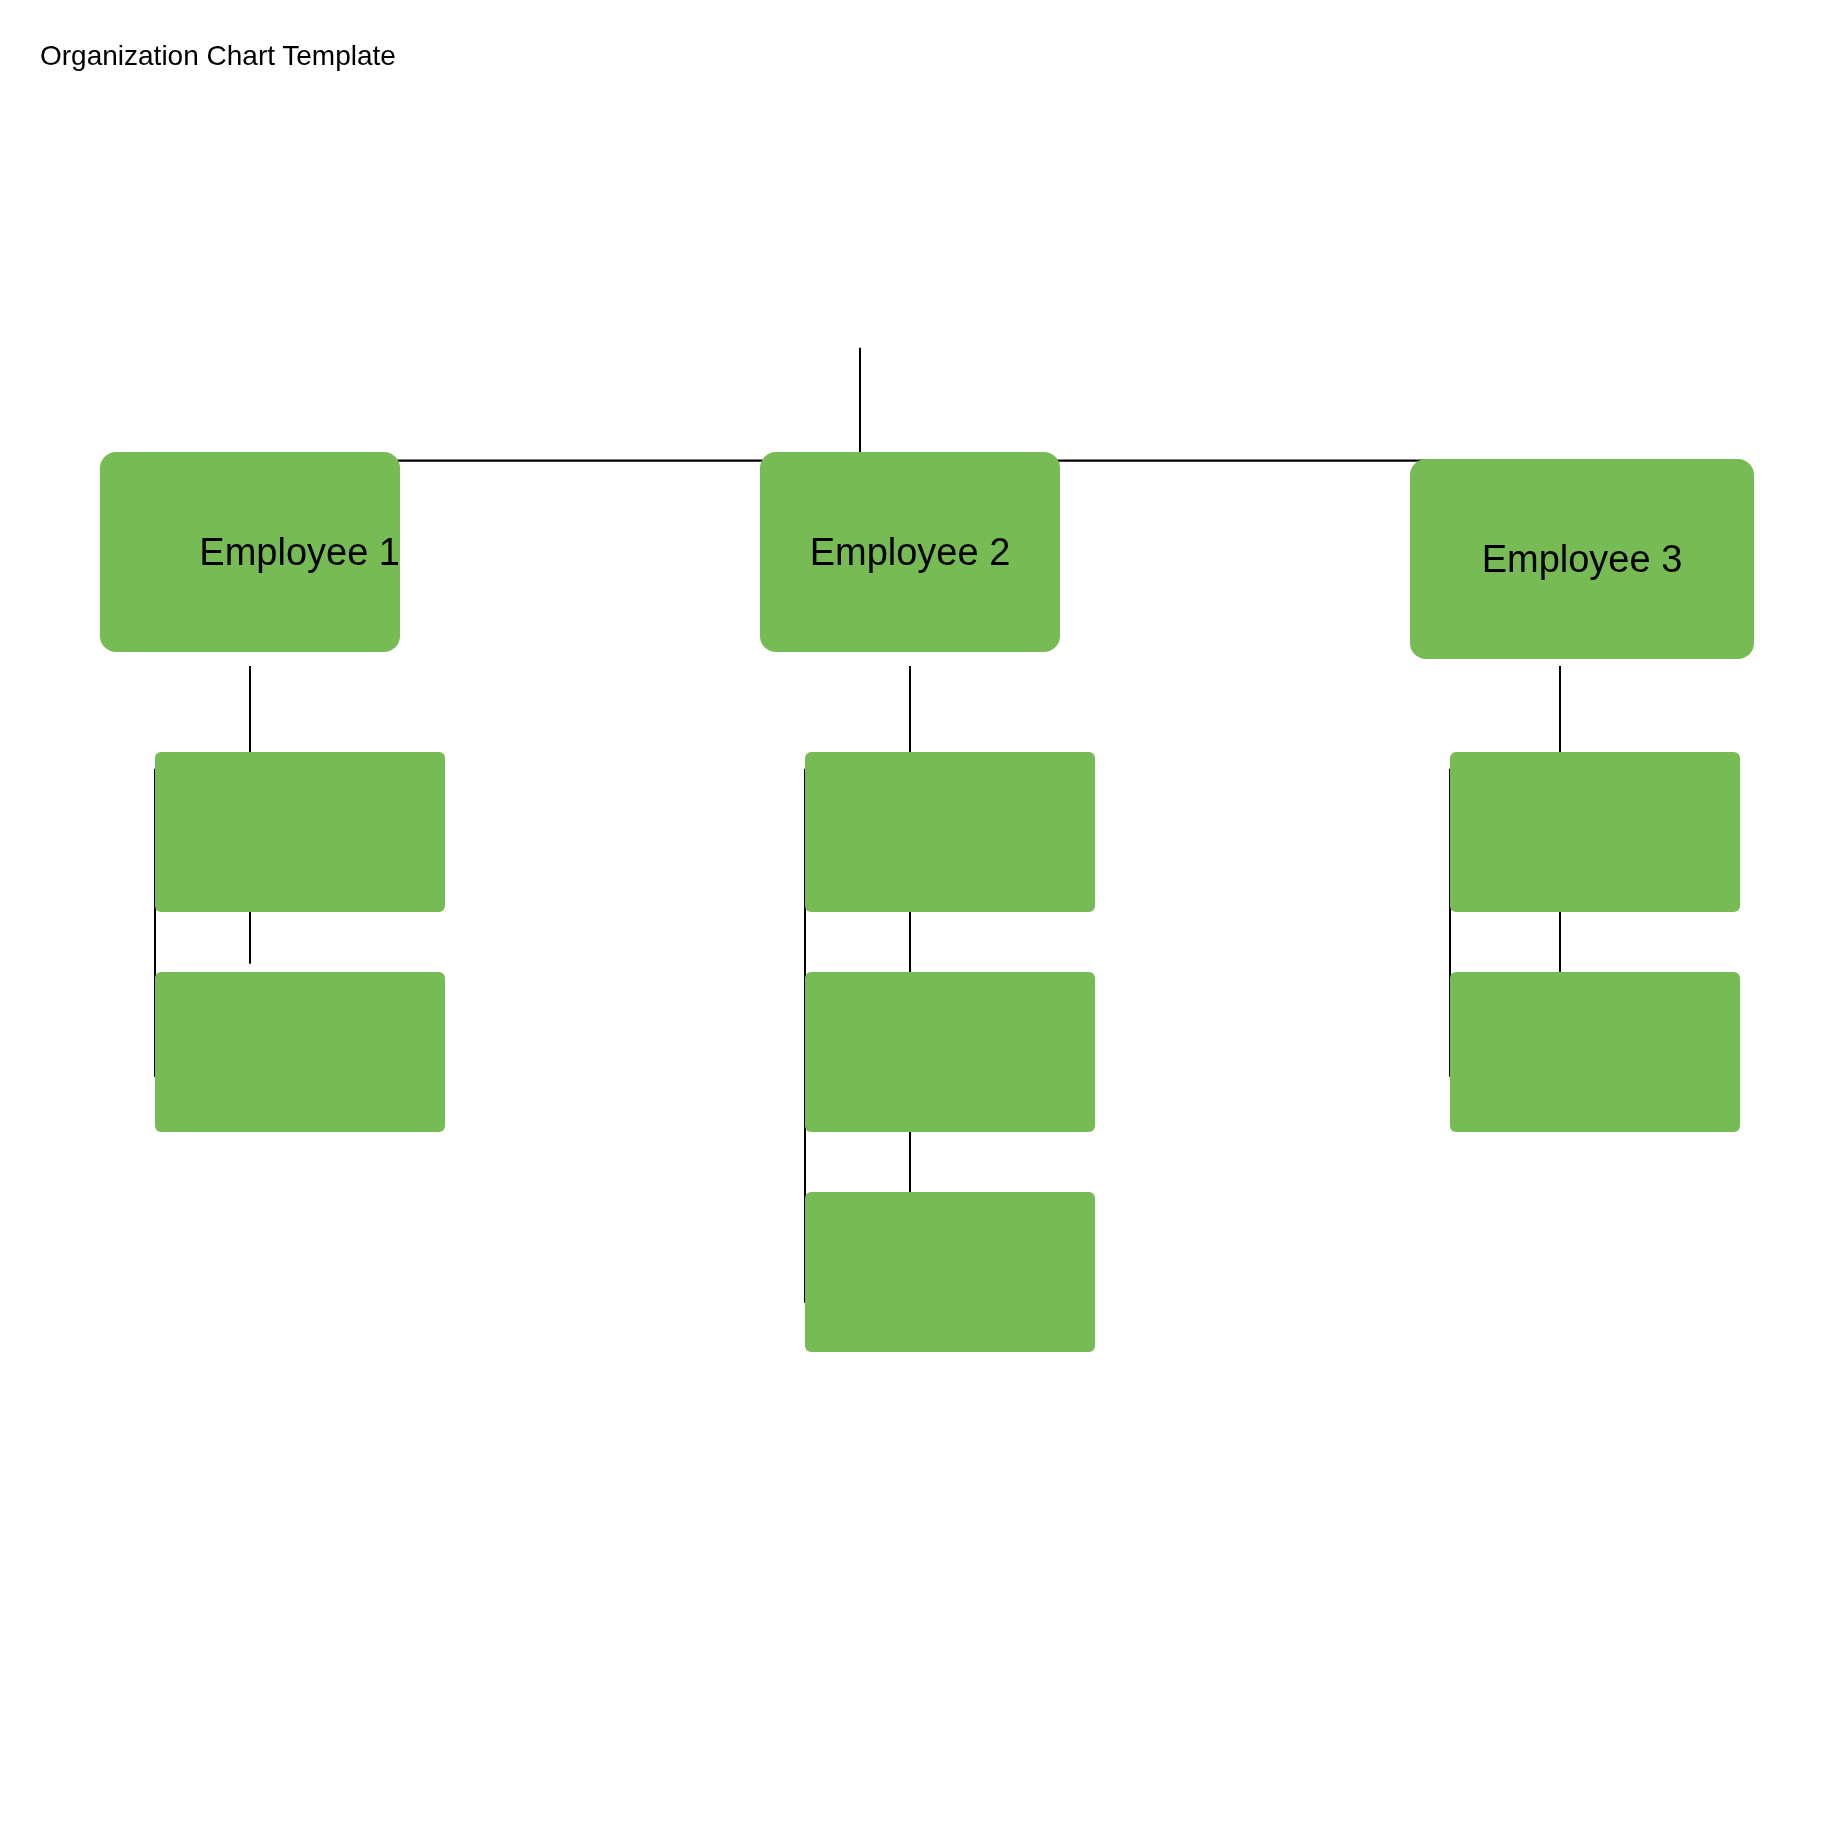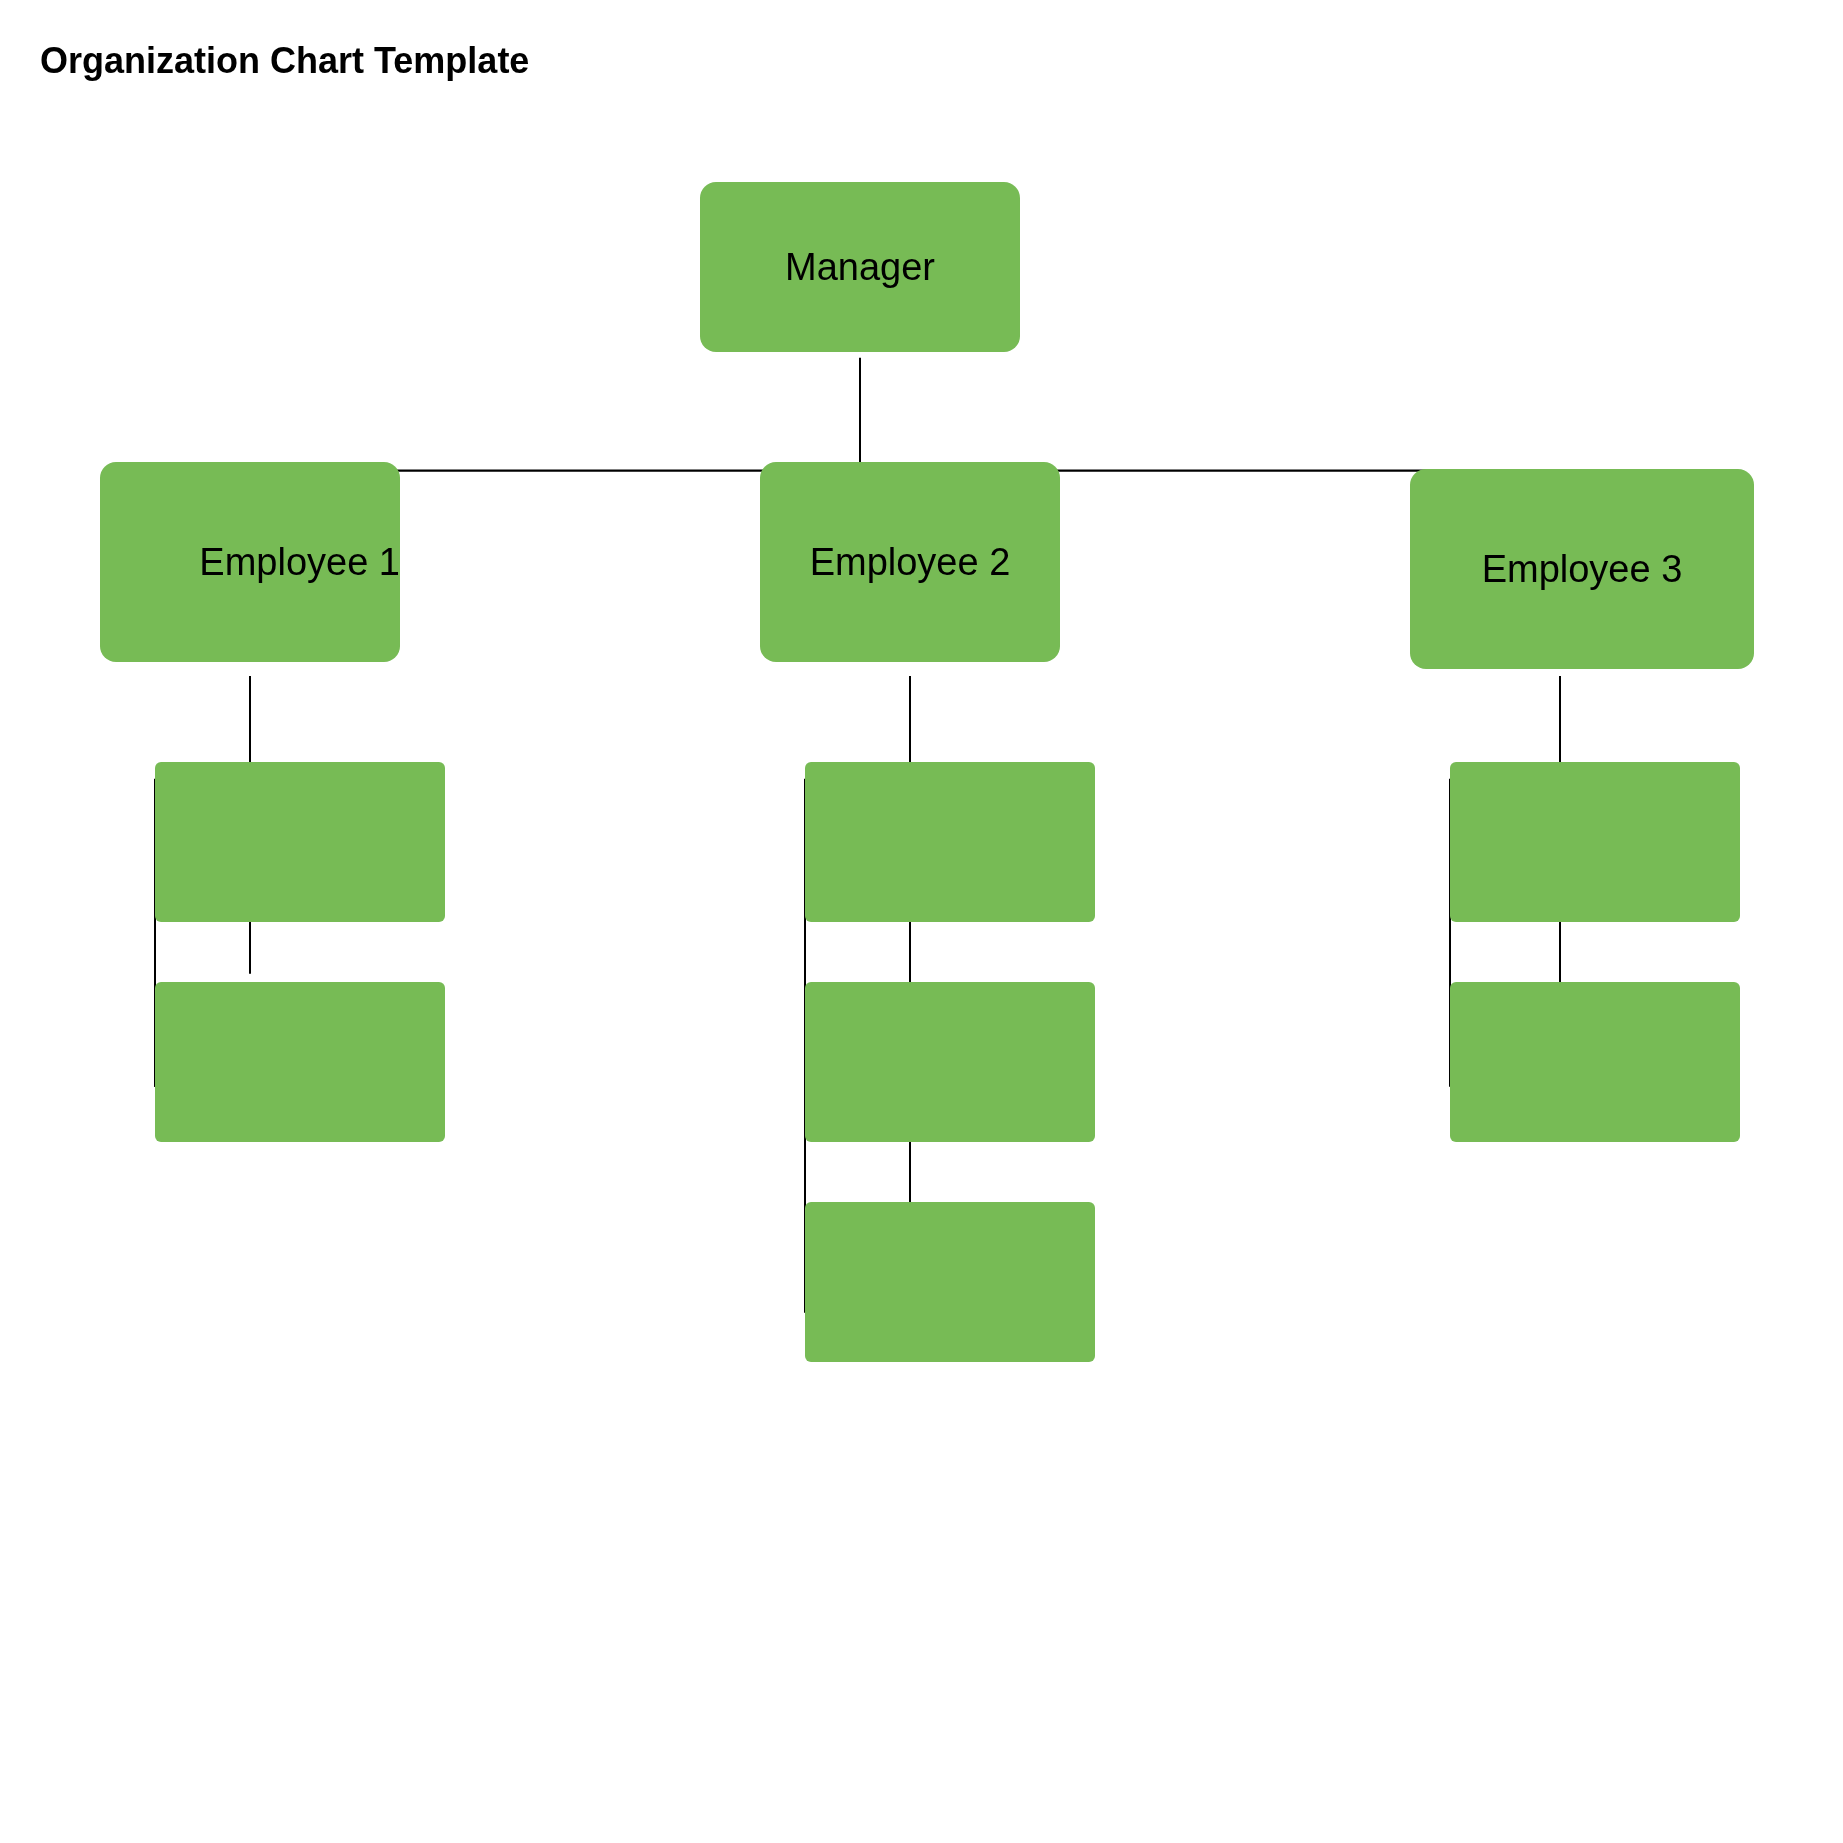--- a/index.html
+++ b/index.html
@@ -17,22 +17,22 @@
     }
 
     .page {
       width: 1843px;
       height: 1843px;
       position: relative;
       padding: 40px;
     }
 
     .page-title {
-      font-size: 36px;
-      font-weight: bold;
+      font-size: 28px;
+      font-weight: normal;
       color: #000;
       margin-bottom: 60px;
     }
 
     .chart-container {
       position: relative;
       width: 100%;
       height: calc(100% - 120px);
     }
 
@@ -191,23 +191,20 @@
       <line x1="765" y1="920" x2="765" y2="920" stroke="#000" stroke-width="2"></line>
       <line x1="765" y1="1140" x2="765" y2="1140" stroke="#000" stroke-width="2"></line>
 
       <line x1="1520" y1="520" x2="1520" y2="920" stroke="#000" stroke-width="2"></line>
       <line x1="1410" y1="620" x2="1520" y2="620" stroke="#000" stroke-width="2"></line>
       <line x1="1410" y1="620" x2="1410" y2="920" stroke="#000" stroke-width="2"></line>
       <line x1="1410" y1="700" x2="1410" y2="700" stroke="#000" stroke-width="2"></line>
       <line x1="1410" y1="920" x2="1410" y2="920" stroke="#000" stroke-width="2"></line>
     </svg>
 
-    <div class="node node-manager">
-      <span>Manager</span>
-    </div>
 
     <div class="node node-emp1">
       <span>Employee 1</span>
     </div>
 
     <div class="node node-emp2">
       <span>Employee 2</span>
     </div>
 
     <div class="node node-emp3">

